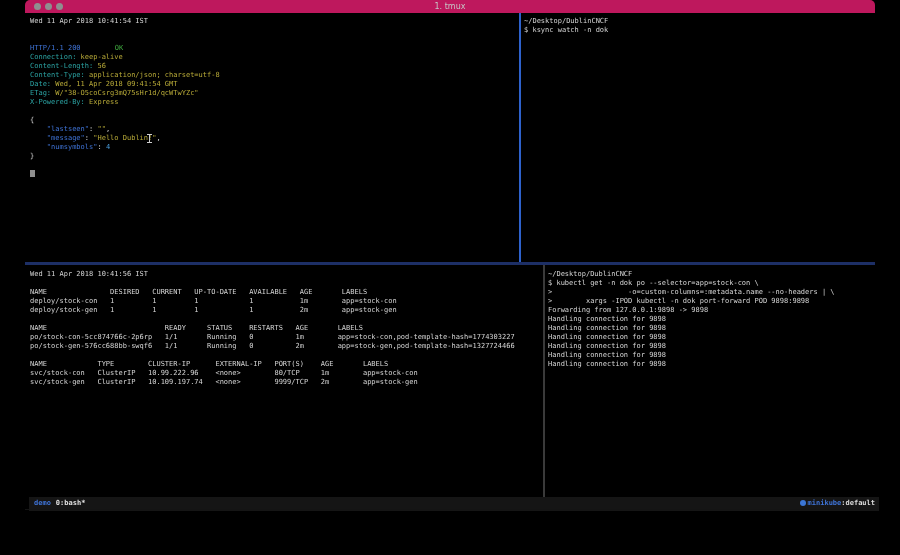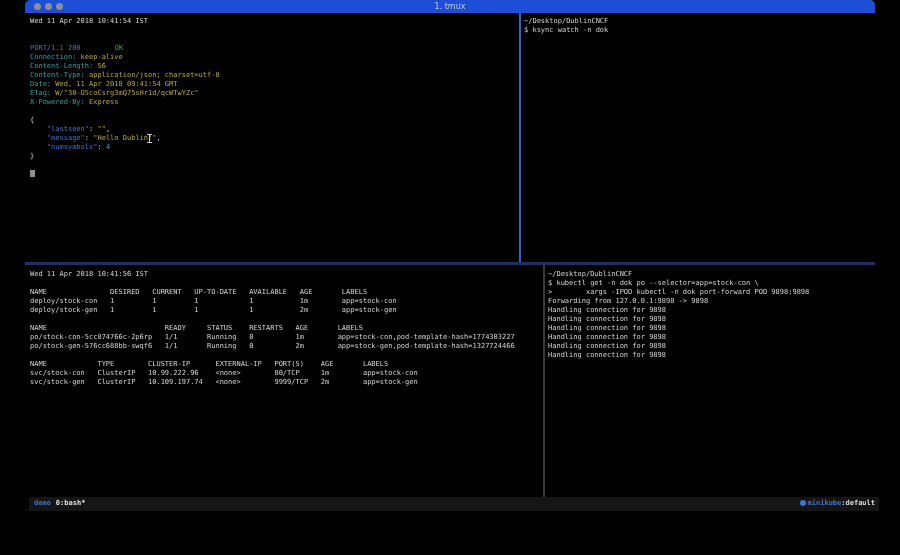--- a/index.html
+++ b/index.html
@@ -1,18 +1,18 @@
 <!DOCTYPE html>
 <html><head>
 <meta charset="utf-8">
 <style>
   html,body{margin:0;padding:0;background:#000;}
   .stage{position:relative;width:900px;height:555px;background:#000;overflow:hidden;font-family:"DejaVu Sans Mono",monospace;}
   .window{position:absolute;left:25px;top:0;width:850px;height:510px;background:#000;}
-  .titlebar{position:absolute;left:0;top:0;width:100%;height:13px;background:#1d4ed8;border-radius:5px 5px 0 0;}
+  .titlebar{position:absolute;left:0;top:0;width:100%;height:13px;background:#be185d;border-radius:5px 5px 0 0;}
   .lights{position:absolute;left:9px;top:3px;display:flex;gap:4px;}
   .light{width:7px;height:7px;border-radius:50%;background:#8f8f8f;}
   .win-title{position:absolute;left:0;right:0;top:0;height:13px;line-height:13px;text-align:center;font-family:"DejaVu Sans",sans-serif;font-size:8px;color:#c6c6c6;}
   .pane{position:absolute;overflow:hidden;box-sizing:border-box;font-size:7px;line-height:9px;color:#d6d6d6;}
   .pane-tl{left:0;top:13px;width:494px;height:182px;padding:4px 0 0 5px;}
   .pane-tr{left:496px;top:13px;width:354px;height:249px;padding:4px 0 0 3px;}
   .pane-bl{left:0;top:265px;width:518px;height:232px;padding:5px 0 16px 5px;}
   .pane-br{left:520px;top:265px;width:330px;height:232px;padding:5px 0 0 3px;}
   .divider-v-top{position:absolute;left:494px;top:13px;width:2px;height:249px;background:#2e62cc;}
   .divider-h{position:absolute;left:0;top:262px;width:100%;height:3px;background:#1d2f66;}
@@ -48,21 +48,21 @@
         <span class="light"></span>
         <span class="light"></span>
       </div>
       <div class="win-title">1. tmux</div>
     </div>
 
     <div class="pane pane-tl">
       <div class="line">Wed 11 Apr 2018 10:41:54 IST</div>
       <div class="line"></div>
       <div class="line"></div>
-      <div class="line"><span class="c-blue">PORT</span><span class="c-blue">/1.1 200 </span><span class="c-green">OK</span></div>
+      <div class="line"><span class="c-blue">HTTP</span><span class="c-blue">/1.1 200 </span><span class="c-green">OK</span></div>
       <div class="line"><span class="c-cyan">Connection:</span><span class="c-yellow"> keep-alive</span></div>
       <div class="line"><span class="c-cyan">Content-Length:</span><span class="c-yellow"> 56</span></div>
       <div class="line"><span class="c-cyan">Content-Type:</span><span class="c-yellow"> application/json; charset=utf-8</span></div>
       <div class="line"><span class="c-cyan">Date:</span><span class="c-yellow"> Wed, 11 Apr 2018 09:41:54 GMT</span></div>
       <div class="line"><span class="c-cyan">ETag:</span><span class="c-yellow"> W/"38-O5coCsrg3mQ75sHr1d/qcWTwYZc"</span></div>
       <div class="line"><span class="c-cyan">X-Powered-By:</span><span class="c-yellow"> Express</span></div>
       <div class="line"></div>
       <div class="line">{</div>
       <div class="line"><span class="c-blue">    "lastseen"</span><span>: </span><span class="c-yellow">""</span><span>,</span></div>
       <div class="line"><span class="c-blue">    "message"</span><span>: </span><span class="c-yellow">"Hello Dublin!"</span><span>,</span></div>
@@ -100,20 +100,21 @@
       <div class="line">NAME            TYPE        CLUSTER-IP      EXTERNAL-IP   PORT(S)    AGE       LABELS</div>
       <div class="line">svc/stock-con   ClusterIP   10.99.222.96    &lt;none&gt;        80/TCP     1m        app=stock-con</div>
       <div class="line">svc/stock-gen   ClusterIP   10.109.197.74   &lt;none&gt;        9999/TCP   2m        app=stock-gen</div>
     </div>
 
     <div class="divider-v-bottom"></div>
 
     <div class="pane pane-br">
       <div class="line">~/Desktop/DublinCNCF</div>
       <div class="line">$ kubectl get -n dok po --selector=app=stock-con \</div>
+      <div class="line">&gt;                  -o=custom-columns=:metadata.name --no-headers | \</div>
       <div class="line">&gt;        xargs -IPOD kubectl -n dok port-forward POD 9898:9898</div>
       <div class="line">Forwarding from 127.0.0.1:9898 -&gt; 9898</div>
       <div class="line">Handling connection for 9898</div>
       <div class="line">Handling connection for 9898</div>
       <div class="line">Handling connection for 9898</div>
       <div class="line">Handling connection for 9898</div>
       <div class="line">Handling connection for 9898</div>
       <div class="line">Handling connection for 9898</div>
     </div>
 

